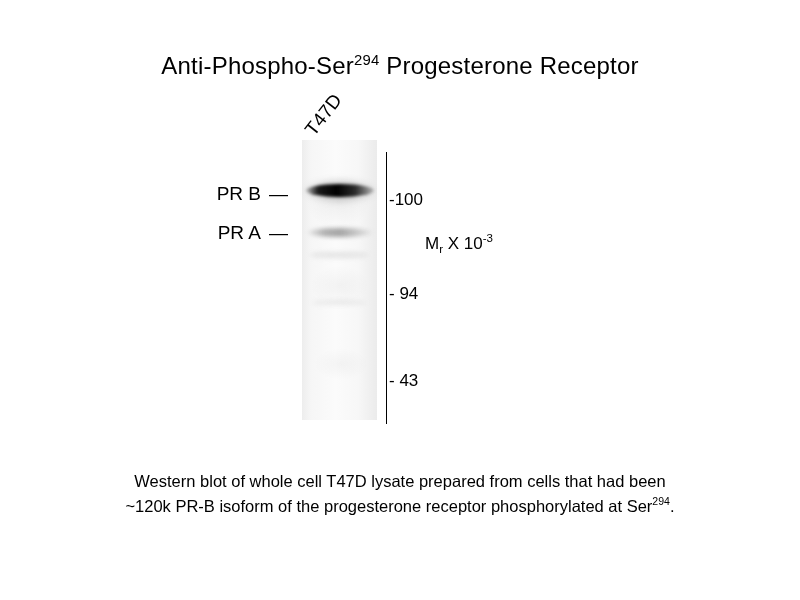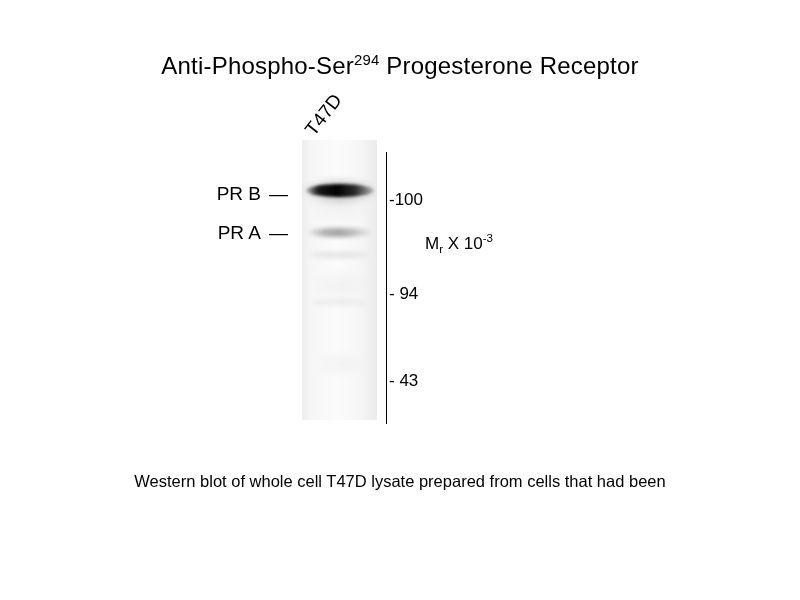--- a/index.html
+++ b/index.html
@@ -223,15 +223,18 @@
   <div class="marker marker-100">-100</div>
   <div class="marker marker-68">- 94</div>
   <div class="marker marker-43">- 43</div>
 
   <div class="mr-label">
     <span>M</span><sub>r</sub><span> X 10</span><sup>-3</sup>
   </div>
 
   <div class="caption">
     <div class="caption-line">Western blot of whole cell T47D lysate prepared from cells that had been</div>
+    <div class="caption-line">
+      <span>~120k PR-B isoform of the progesterone receptor phosphorylated at Ser</span><sup>294</sup><span>.</span>
+    </div>
   </div>
 
 </div>
 
 </body></html>

